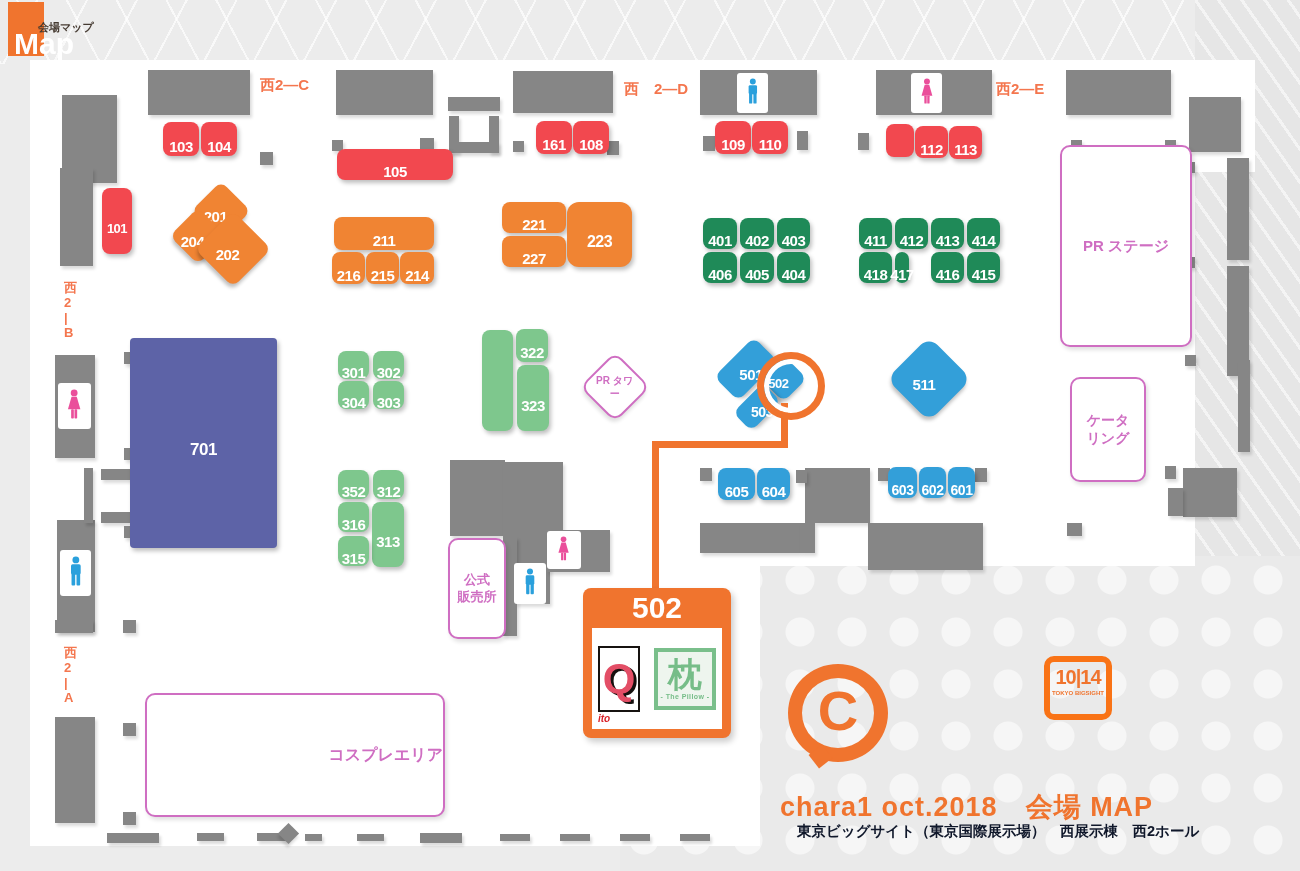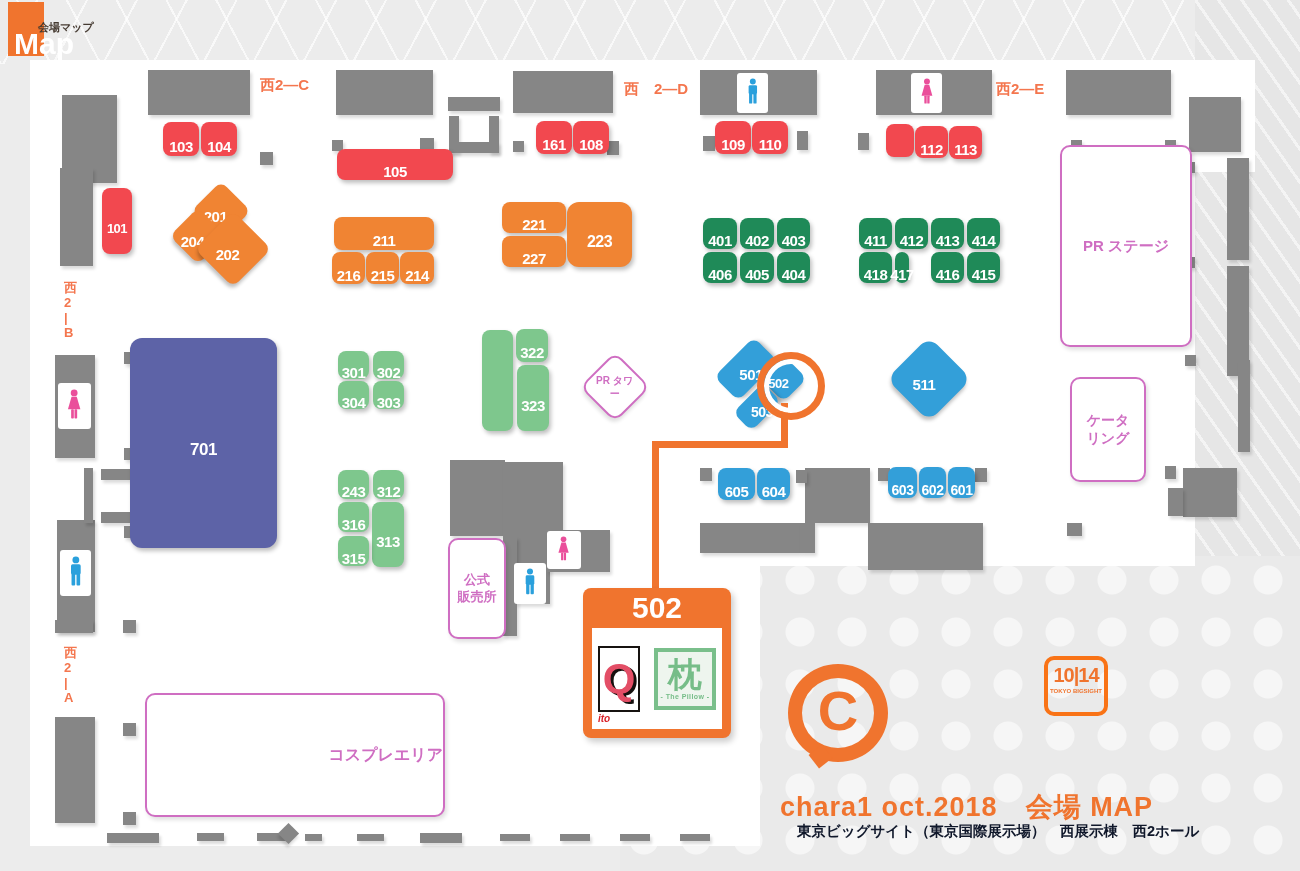--- a/index.html
+++ b/index.html
@@ -20,21 +20,21 @@
   
   .wall{position:absolute;background:#868686;box-shadow:2px 3px 3px rgba(0,0,0,.14);}
   
   .booth{position:absolute;border-radius:8px;display:flex;align-items:center;justify-content:center;
          color:#fff;font-weight:bold;font-size:15px;box-shadow:2px 3px 4px rgba(0,0,0,.25);}
   .booth.red{background:#f2484f;}
   .booth.orange{background:#f08433;}
   .booth.green-dark{background:#1f8a58;}
   .booth.green-light{background:#7ec78d;}
   .booth.blue{background:#339fd9;}
-  .booth.purple{background:#5d63a7;border-radius:12px;}
+  .booth.purple{background:#5d63a7;border-radius:4px;}
   .booth.big{border-radius:12px;}
   .booth .lbl{white-space:nowrap;letter-spacing:-0.5px;margin-top:14px;}
   .rot .lbl{white-space:nowrap;}
   
   .area{position:absolute;background:#fff;border:2px solid #cf6ec2;border-radius:10px;
         display:flex;align-items:center;justify-content:center;color:#cf6ec2;font-weight:bold;
         box-shadow:2px 3px 4px rgba(0,0,0,.12);}
   .area .lbl{white-space:pre-line;text-align:center;line-height:1.25;}
   
   .wall-label{position:absolute;color:#f4764e;font-weight:bold;font-size:15px;z-index:6;}
@@ -67,21 +67,21 @@
   .maplogo-jp{position:absolute;left:38px;top:20px;font-size:11px;font-weight:bold;color:#453a31;z-index:11;white-space:nowrap;}
   .maplogo-en{position:absolute;left:14px;top:27px;font-size:30px;font-weight:800;color:#fff;z-index:11;}
   
   .c1{position:absolute;left:782px;top:656px;width:370px;height:120px;z-index:10;color:#f0742e;}
   .c1-circle{position:absolute;left:6px;top:8px;width:72px;height:70px;border:14px solid #f0742e;border-radius:50%;
              display:flex;align-items:center;justify-content:center;}
   .c1-circle .c{font-size:56px;font-weight:900;line-height:1;margin-top:-4px;}
   .c1-tail{position:absolute;left:30px;top:92px;width:17px;height:17px;background:#f0742e;transform:rotate(52deg);}
   .c1-hara{position:absolute;left:118px;top:4px;font-size:47px;font-weight:800;letter-spacing:-1px;white-space:nowrap;}
   .c1-oct{position:absolute;left:114px;top:52px;font-size:49px;font-weight:800;letter-spacing:-1px;white-space:nowrap;}
-  .c1-badge{position:absolute;left:262px;top:0px;width:56px;height:52px;border:4px solid #f97316;border-radius:10px;
+  .c1-badge{position:absolute;left:262px;top:0px;width:56px;height:52px;border:6px solid #f97316;border-radius:10px;
             text-align:center;background:rgba(255,255,255,.0);}
   .c1-badge .d{font-size:20px;font-weight:900;margin-top:4px;letter-spacing:-1px;}
   .c1-badge .v{font-size:6px;font-weight:bold;margin-top:1px;white-space:nowrap;}
   
   .f-title{position:absolute;left:780px;top:789px;font-size:27px;font-weight:800;color:#f0742e;
            letter-spacing:1px;z-index:10;white-space:nowrap;}
   .f-sub{position:absolute;left:797px;top:822px;font-size:14.5px;font-weight:bold;color:#0f172a;
          z-index:10;white-space:nowrap;}
   .z2{z-index:2;} .z3{z-index:3;} .z5{z-index:5;}
 </style>
@@ -367,21 +367,21 @@
       <div class="booth green-light" style="left: 482px; top: 330px; width: 31px; height: 101px;">
         <span class="lbl unrot"></span>
       </div>
       <div class="booth green-light" style="left: 516px; top: 329px; width: 32px; height: 33px;">
         <span class="lbl unrot">322</span>
       </div>
       <div class="booth green-light" style="left: 517px; top: 365px; width: 32px; height: 66px;">
         <span class="lbl unrot">323</span>
       </div>
       <div class="booth green-light" style="left: 338px; top: 470px; width: 31px; height: 29px;">
-        <span class="lbl unrot">243</span>
+        <span class="lbl unrot">352</span>
       </div>
       <div class="booth green-light" style="left: 373px; top: 470px; width: 31px; height: 29px;">
         <span class="lbl unrot">312</span>
       </div>
       <div class="booth green-light" style="left: 338px; top: 502px; width: 31px; height: 30px;">
         <span class="lbl unrot">316</span>
       </div>
       <div class="booth green-light" style="left: 372px; top: 502px; width: 32px; height: 65px;">
         <span class="lbl unrot">313</span>
       </div>

